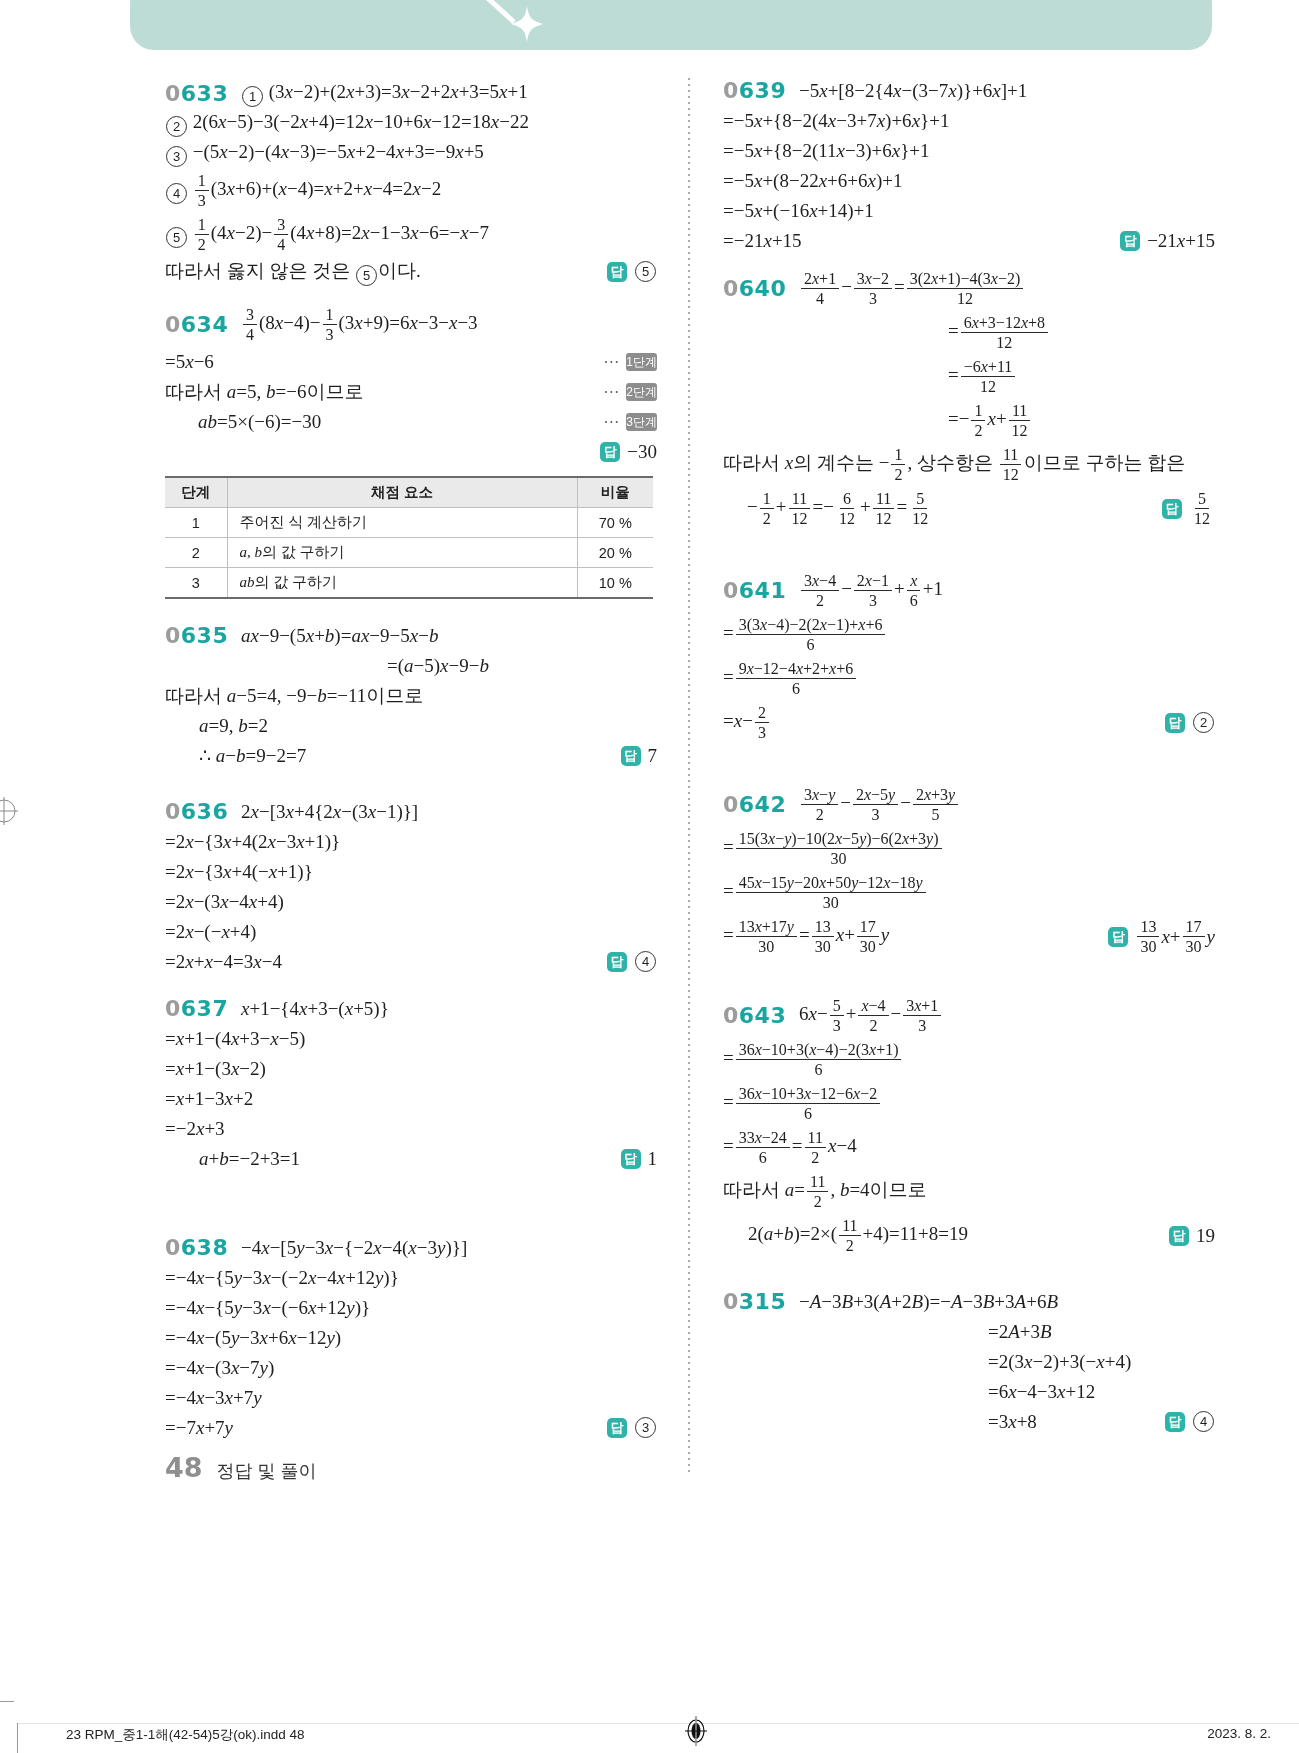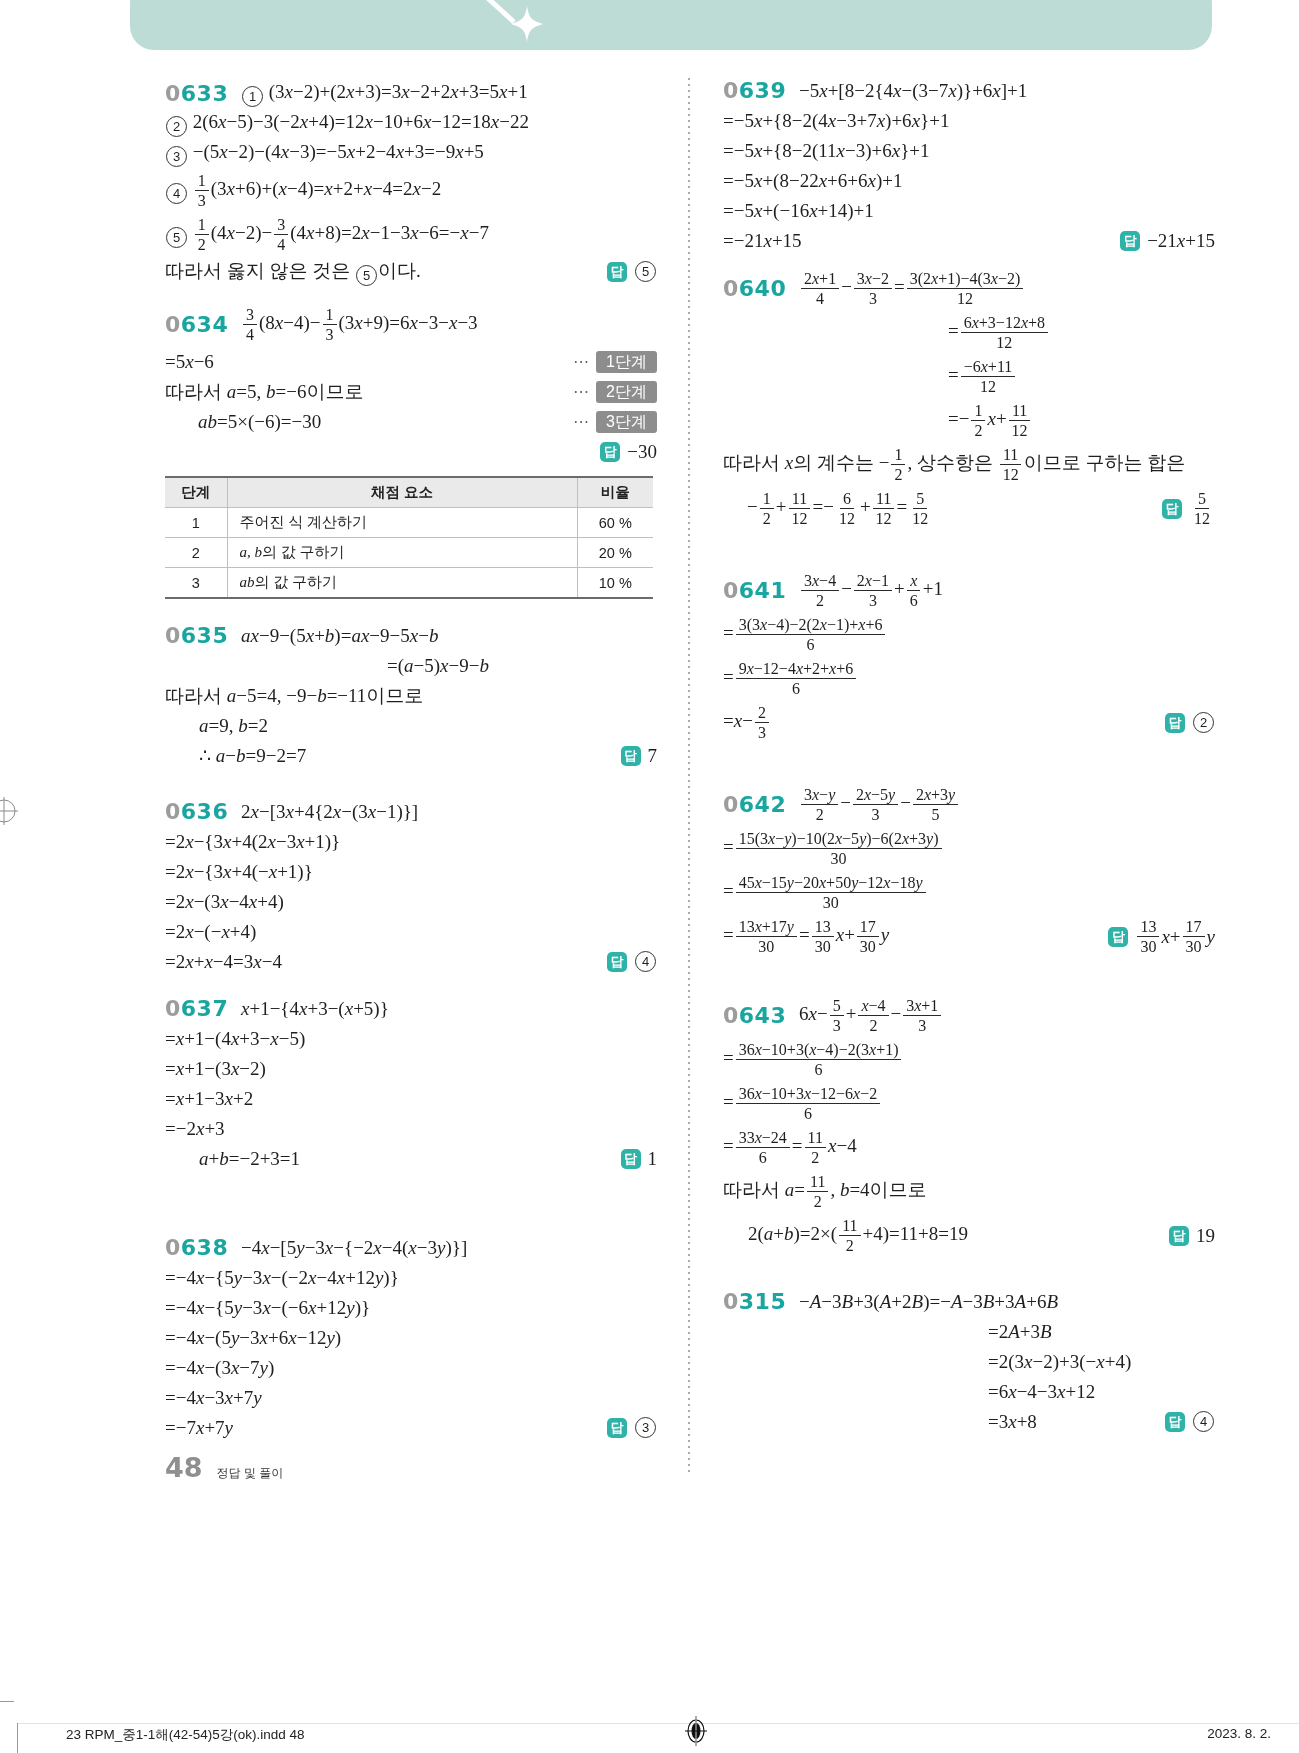--- a/index.html
+++ b/index.html
@@ -21,41 +21,41 @@
           width:76px;flex:0 0 76px;letter-spacing:.5px;}
   .pz{color:var(--zero,#9c9c9c);} .pn{color:var(--teal,#19a6a0);}
   .mexpr{white-space:nowrap;}
   .mexpr i,.ansval i{font-style:italic;}
   .fr{display:inline-flex;flex-direction:column;align-items:center;vertical-align:middle;
       margin:2px 2px;text-align:center;}
   .nu{font-size:16px;line-height:19px;padding:0 3px;border-bottom:1.4px solid #2a2a2a;}
   .de{font-size:16px;line-height:19px;padding:0 3px;}
   .mright{margin-left:auto;display:flex;align-items:center;gap:7px;padding-left:8px;}
   .dots{color:#666;font-size:16px;font-family:"DejaVu Sans",sans-serif;}
-  .stepbadge{background:var(--step,#8d8d8d);color:#fff;font-size:16px;line-height:1;
-             font-family:"Liberation Sans",sans-serif;padding:3px 10px;border-radius:3px;}
+  .stepbadge{background:var(--step,#8d8d8d);color:#fff;font-size:12px;line-height:1;
+             font-family:"Liberation Sans",sans-serif;padding:3px 0;border-radius:3px;}
   .ansbadge{background:var(--teal2,#2fb3a8);color:#fff;width:20px;height:20px;border-radius:5px;
             display:inline-flex;align-items:center;justify-content:center;
             font-size:13px;font-weight:bold;font-family:"Liberation Sans",sans-serif;flex:0 0 20px;}
   .ansval{font-size:19px;white-space:nowrap;display:inline-flex;align-items:center;}
   .circ{display:inline-flex;width:19px;height:19px;border:1.3px solid #333;border-radius:50%;
         align-items:center;justify-content:center;font-size:13px;line-height:1;margin:0 1px;
         vertical-align:-3px;font-family:"Liberation Sans",sans-serif;font-style:normal;}
   
   .gtable{position:absolute;left:0;right:4px;}
   .gtable table{width:100%;border-collapse:collapse;font-family:"Liberation Sans",sans-serif;
                 font-size:14.5px;color:#222;border-top:2px solid #6b6b6b;border-bottom:2px solid #6b6b6b;}
   .gtable th{background:var(--thead,#eaeaea);font-weight:bold;}
   .gtable th,.gtable td{border-bottom:1px solid #bfbfbf;height:27px;padding:1px 8px;text-align:center;}
   .gtable th+th,.gtable td+td{border-left:1px solid #bfbfbf;}
   .gtable td.crit{text-align:left;padding-left:12px;font-family:"Liberation Serif","DejaVu Serif",serif;font-size:15px;}
   
   .page-footer{position:absolute;left:165px;top:1452px;display:flex;align-items:baseline;gap:14px;}
   .pageno{font-size:27px;font-weight:bold;color:#8f8f8f;font-family:"DejaVu Sans",sans-serif;}
-  .pagelabel{font-size:12px;color:#333;}
+  .pagelabel{font-size:18px;color:#333;}
   
   .edge-line{position:absolute;left:18px;right:0;top:1723px;height:1px;background:#e3e3e3;}
   .crop-v{position:absolute;left:17px;top:1723px;width:1px;height:30px;background:#9a9a9a;}
   .crop-h{position:absolute;left:0;top:1701px;width:14px;height:1px;background:#9a9a9a;}
   .pf-left{position:absolute;left:66px;top:1726px;font-size:13.5px;color:#222;}
   .pf-right{position:absolute;right:28px;top:1726px;font-size:13.5px;color:#222;}
   .regmark-left{position:absolute;left:-10px;top:797px;}
   .regmark-center{position:absolute;left:682px;top:1714px;}
 </style>
 </head>
@@ -262,21 +262,21 @@
             <tr>
               <th>단계</th>
               <th>채점 요소</th>
               <th>비율</th>
             </tr>
           </thead>
           <tbody>
             <tr>
               <td>1</td>
               <td class="crit">주어진 식 계산하기</td>
-              <td>60 %</td>
+              <td>70 %</td>
             </tr>
             <tr>
               <td>2</td>
               <td class="crit"><i>a</i>, <i>b</i>의 값 구하기</td>
               <td>20 %</td>
             </tr>
             <tr>
               <td>3</td>
               <td class="crit"><i>ab</i>의 값 구하기</td>
               <td>10 %</td>

